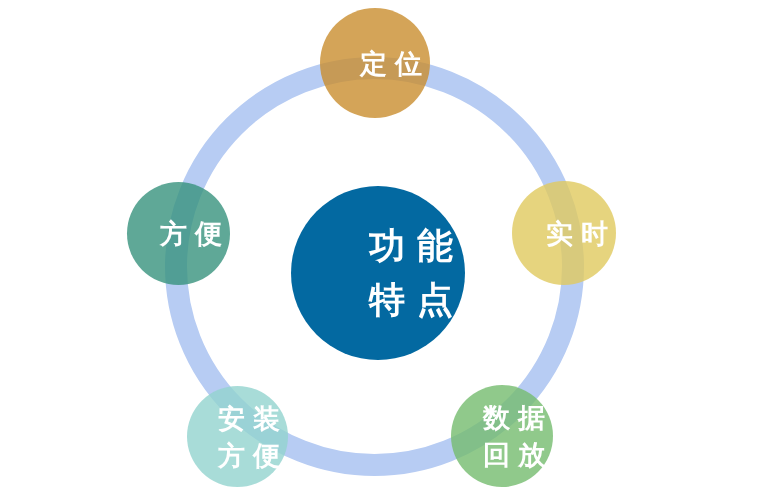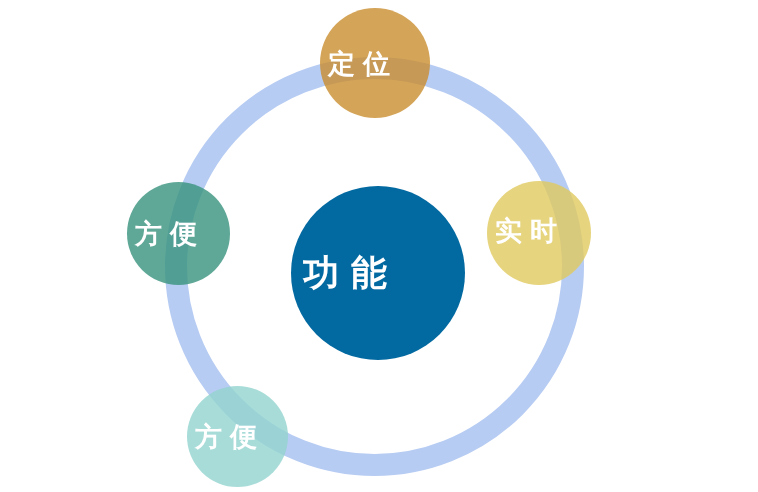--- a/index.html
+++ b/index.html
@@ -25,21 +25,21 @@
     height: 419px;
     border: 22px solid #b7ccf3;
     border-radius: 50%;
     z-index: 1;
   }
   .node {
     position: absolute;
     border-radius: 50%;
     display: flex;
     align-items: center;
-    justify-content: flex-start;
+    justify-content: flex-end;
     z-index: 2;
   }
   .node-label {
     color: #ffffff;
     font-weight: bold;
     text-align: center;
   }
   .node-label .line {
     display: block;
     text-align: center;
@@ -59,53 +59,61 @@
     background: #0369a1;
     z-index: 3;
   }
   .center-node .line {
     font-size: 36px;
     line-height: 54px;
     letter-spacing: 12px;
     padding-left: 12px;
   }
   .sat-top    { left: 320px; top:   8px; width: 110px; height: 110px; background: rgba(201,141,46,0.8); }
-  .sat-right  { left: 487px; top: 181px; width: 104px; height: 104px; background: rgba(224,201,94,0.8); font-family: Liberation Mono, monospace; }
+  .sat-right  { left: 512px; top: 181px; width: 104px; height: 104px; background: rgba(224,201,94,0.8); }
   .sat-br     { left: 451px; top: 385px; width: 102px; height: 102px; background: rgba(116,188,110,0.8); }
   .sat-bl     { left: 187px; top: 386px; width: 101px; height: 101px; background: rgba(146,211,206,0.8); }
   .sat-left   { left: 127px; top: 182px; width: 103px; height: 103px; background: rgba(55,146,125,0.8); }
 </style>
 </head>
 <body>
 
 <div class="canvas">
 
   <div class="ring"></div>
 
   <div class="node center-node">
     <div class="node-label">
       <span class="line">功能</span>
+      <span class="line">特点</span>
     </div>
   </div>
 
   <div class="node sat sat-top">
     <div class="node-label">
       <span class="line">定位</span>
     </div>
   </div>
 
   <div class="node sat sat-right">
     <div class="node-label">
       <span class="line">实时</span>
     </div>
   </div>
 
+  <div class="node sat sat-br">
+    <div class="node-label">
+      <span class="line">数据</span>
+      <span class="line">回放</span>
+    </div>
+  </div>
 
   <div class="node sat sat-bl">
     <div class="node-label">
+      <span class="line">安装</span>
       <span class="line">方便</span>
     </div>
   </div>
 
   <div class="node sat sat-left">
     <div class="node-label">
       <span class="line">方便</span>
     </div>
   </div>
 

